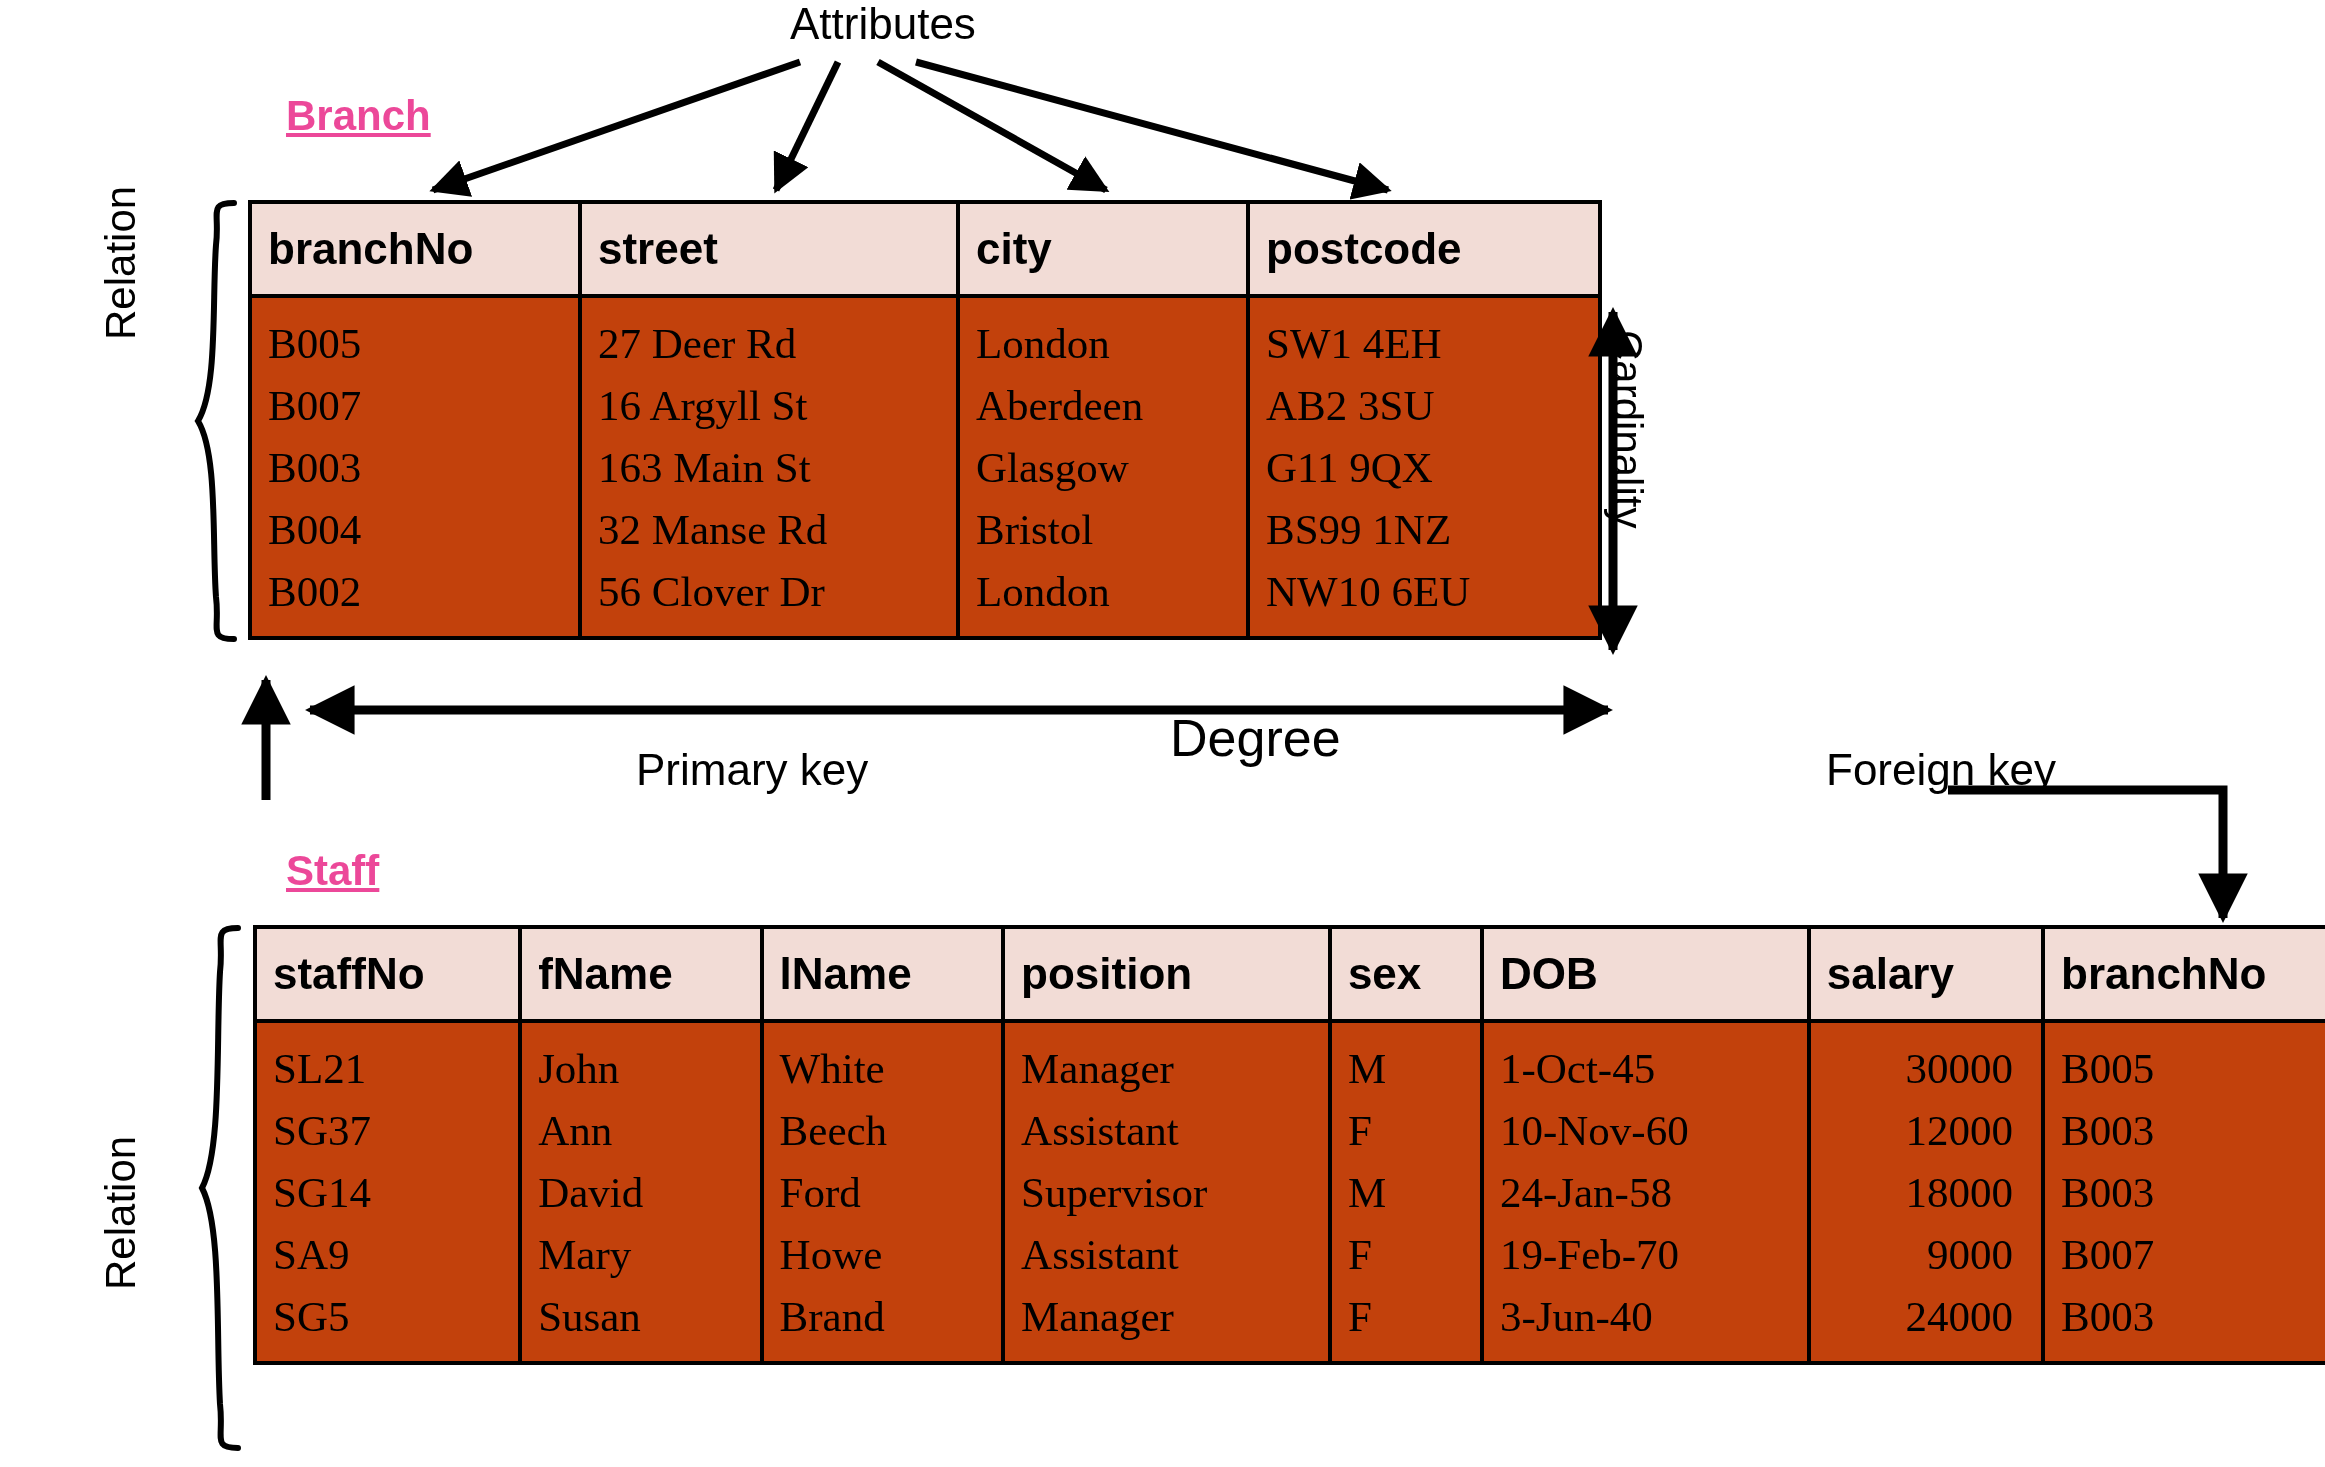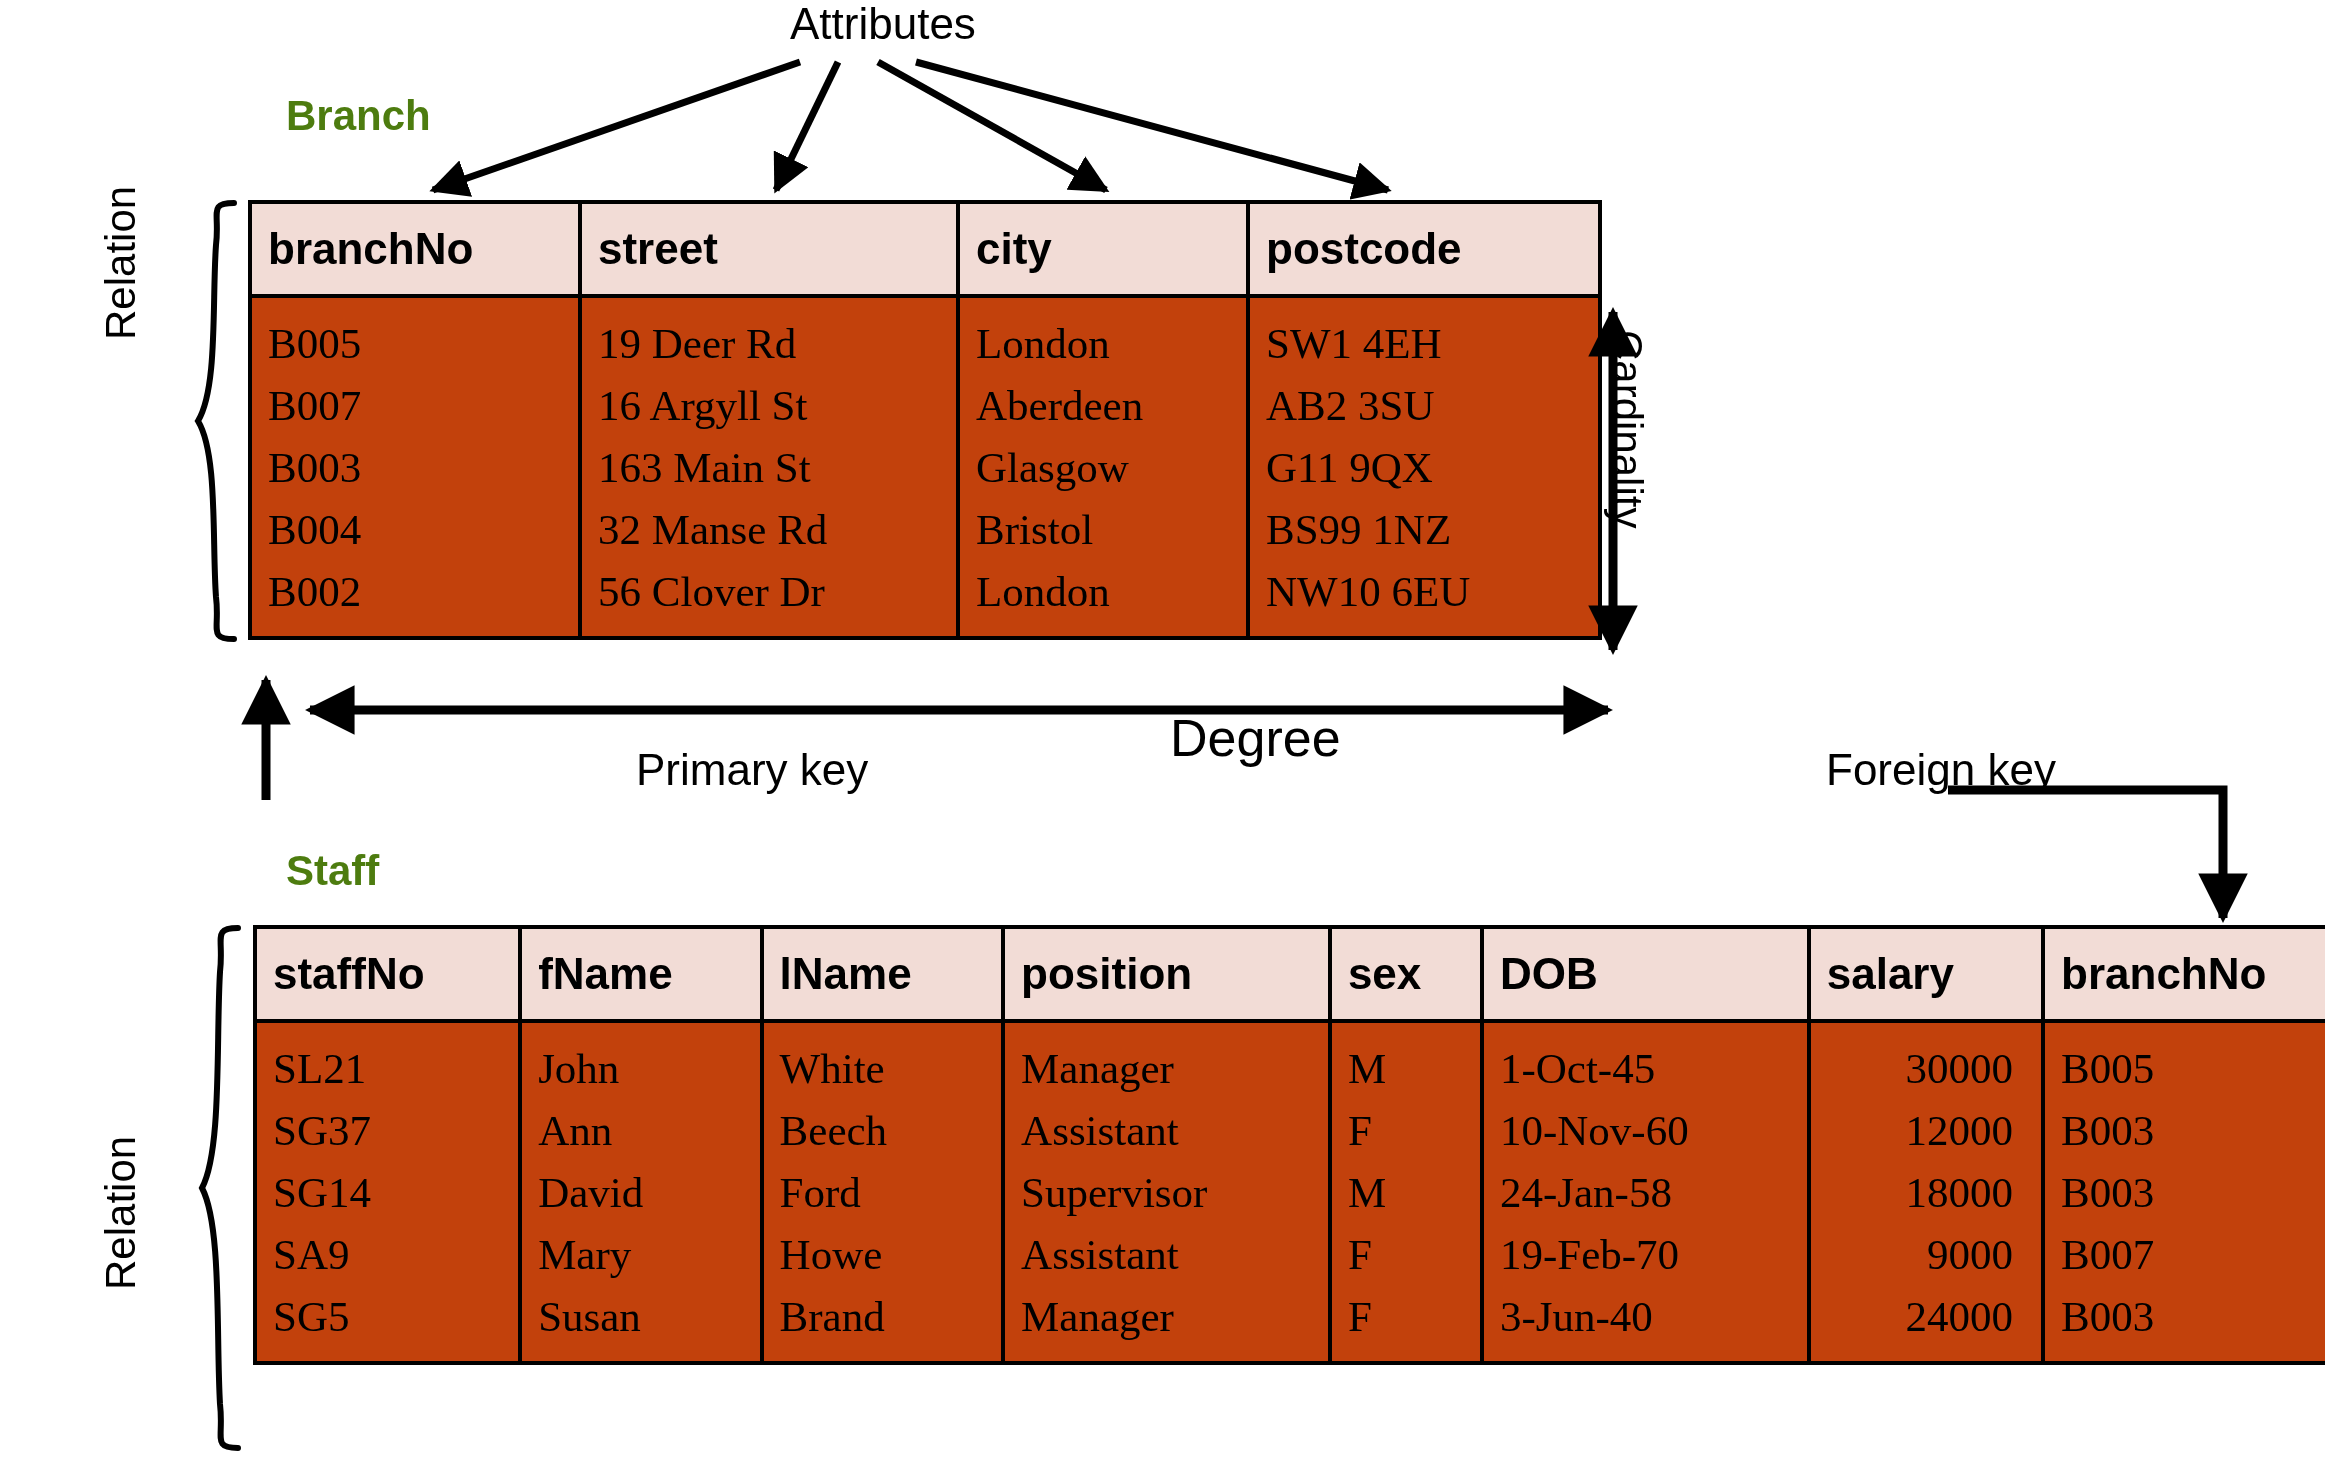--- a/index.html
+++ b/index.html
@@ -27,23 +27,24 @@
     position: absolute;
     font-family: "Liberation Sans", sans-serif;
     color: #000;
     white-space: nowrap;
     line-height: 1;
   }
   .lbl-sans-bold {
     position: absolute;
     font-family: "Liberation Sans", sans-serif;
     font-weight: bold;
-    color: #4d7c0f;
+    color: #ec4899;
     white-space: nowrap;
     line-height: 1;
+    text-decoration: underline;
   }
 
   
   #attributes-label {
     left: 742px; top: 2px;
     font-size: 44px;
   }
   #branch-title {
     left: 238px; top: 95px;
     font-size: 42px;
@@ -182,21 +183,21 @@
       <tr>
         <th>branchNo</th>
         <th>street</th>
         <th>city</th>
         <th>postcode</th>
       </tr>
     </thead>
     <tbody>
       <tr>
         <td>B005</td>
-        <td>19 Deer Rd</td>
+        <td>27 Deer Rd</td>
         <td>London</td>
         <td>SW1 4EH</td>
       </tr>
       <tr>
         <td>B007</td>
         <td>16 Argyll St</td>
         <td>Aberdeen</td>
         <td>AB2 3SU</td>
       </tr>
       <tr>

